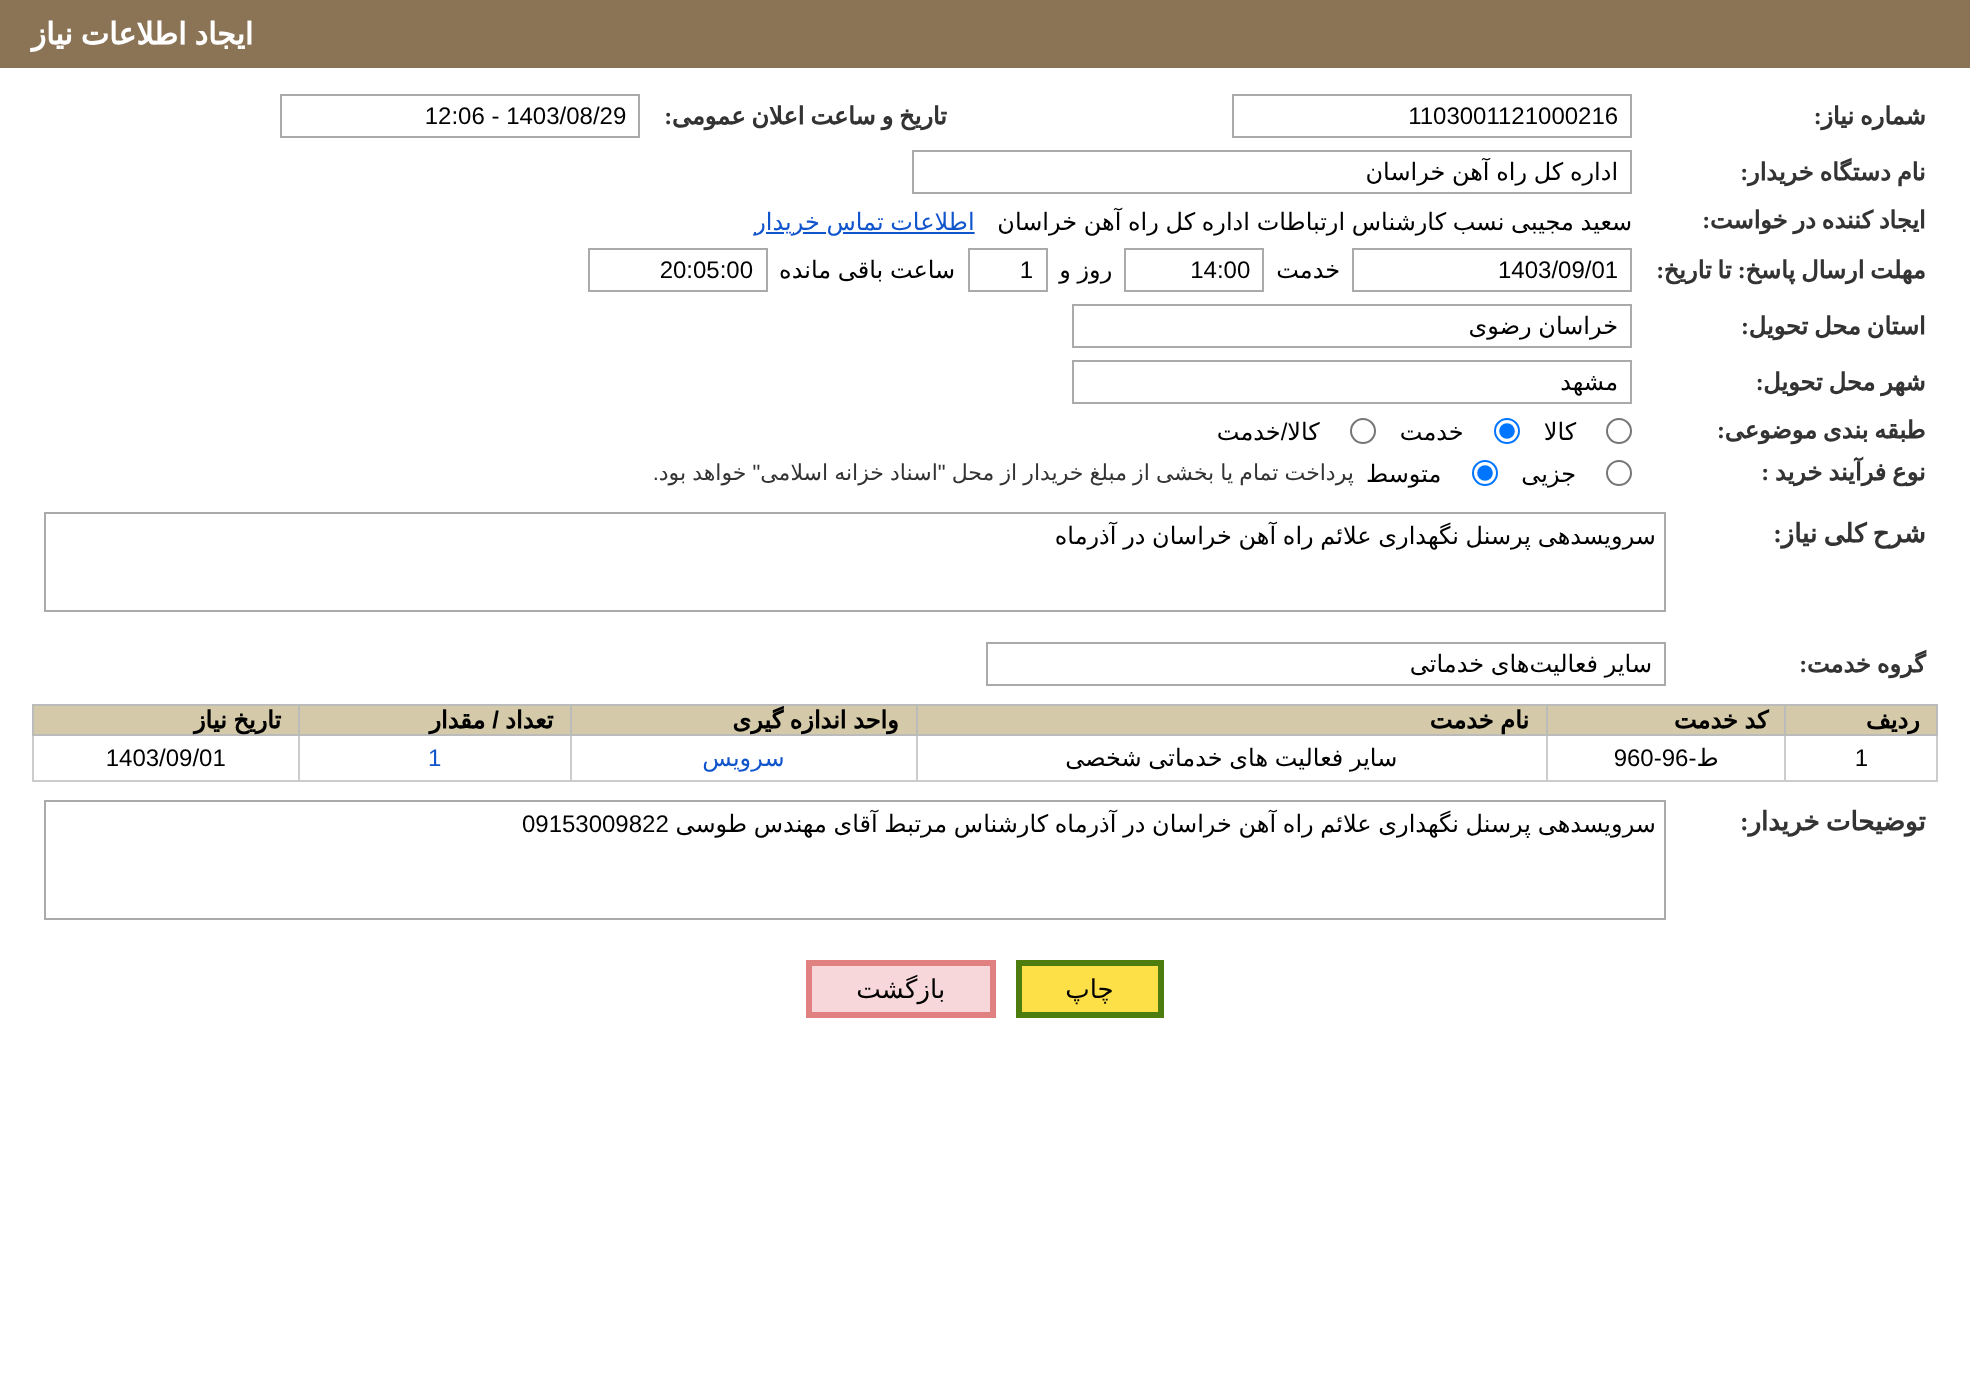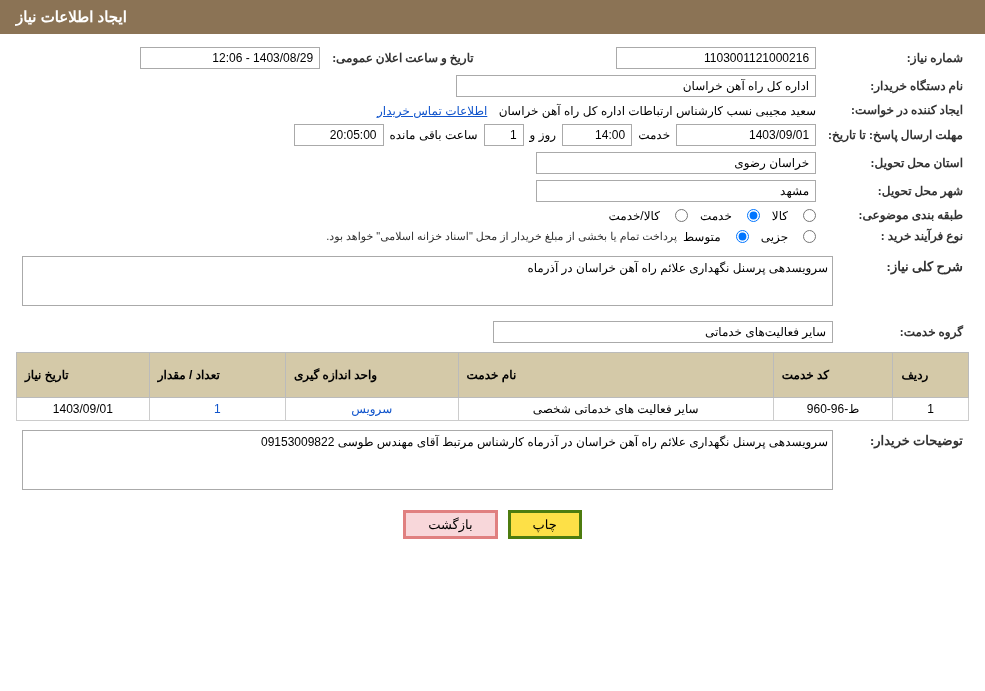--- a/index.html
+++ b/index.html
@@ -105,23 +105,23 @@
     }
     
     .data-table {
       width: 100%;
       border-collapse: collapse;
       margin: 6px 0;
     }
     .data-table th {
       background: #d4c9a8;
       border: 1px solid #bbb;
-      padding: 15px 8px;
-      font-size: 12px;
-      text-align: left;
+      padding: 0 8px;
+      font-size: 12px;
+      text-align: right;
       font-weight: bold;
     }
     .data-table td {
       border: 1px solid #ccc;
       padding: 4px 8px;
       font-size: 12px;
       text-align: center;
       background: #fff;
     }
     .data-table td.blue-text {

